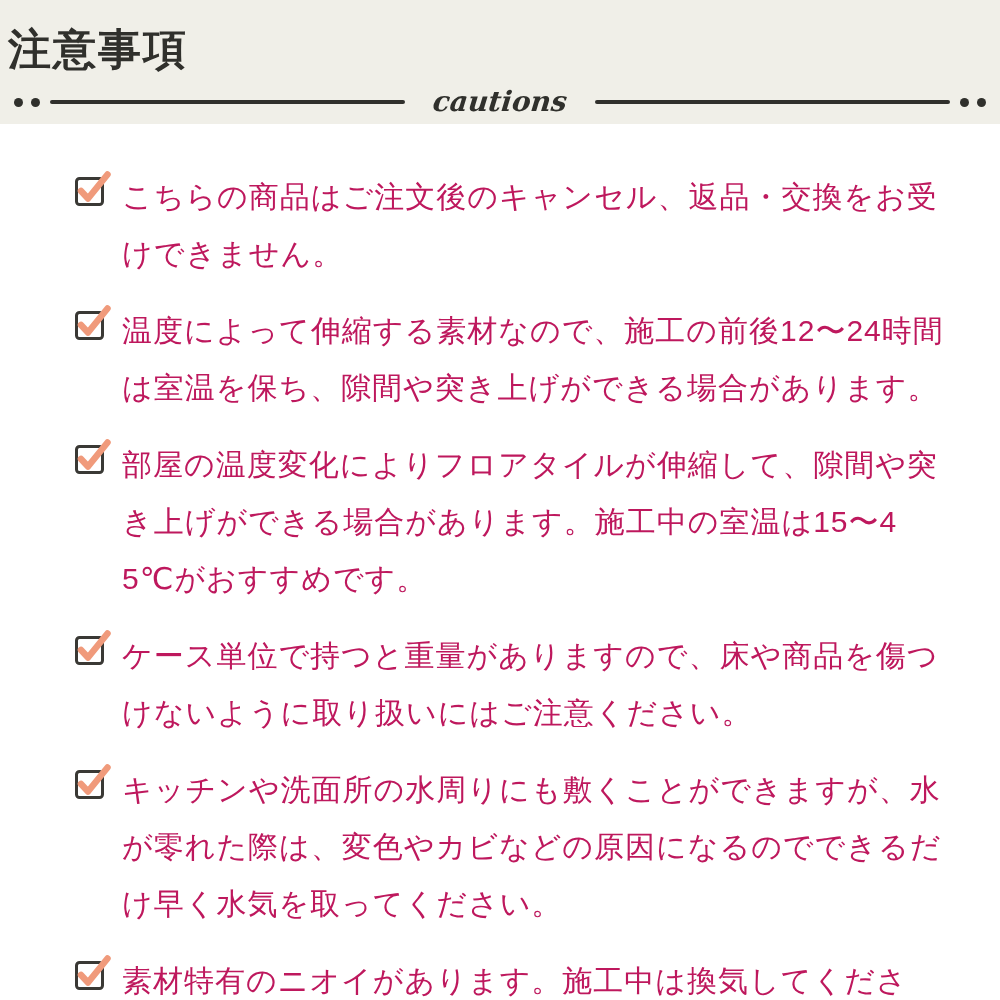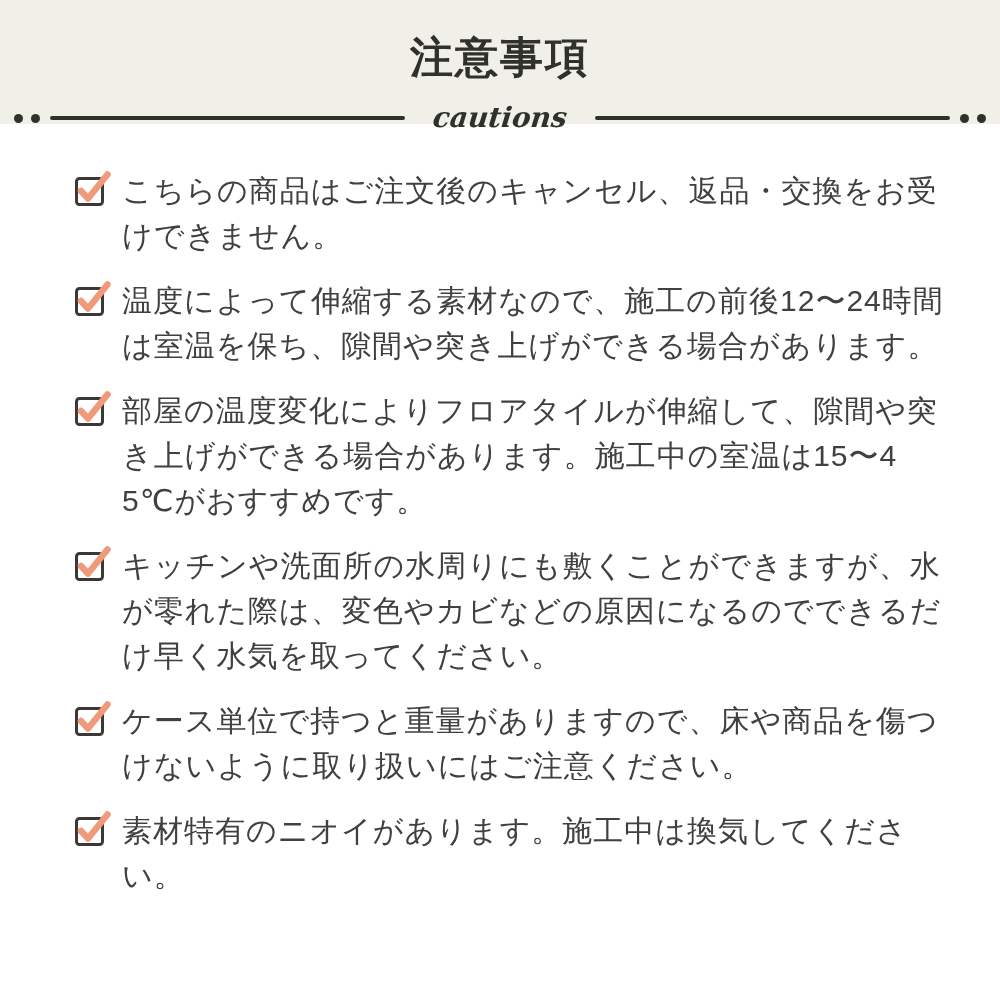--- a/index.html
+++ b/index.html
@@ -16,22 +16,21 @@
     font-family:"Liberation Sans","DejaVu Sans",sans-serif;
     color:var(--ink);
   }
   
   .header{
     background:var(--header-bg);
     height:124px;
     padding-top:13px;
   }
   .title{
-    margin:16px;
-    text-align:center;
+    margin:8px;
     font-size:43px;
     font-weight:bold;
     line-height:56px;
     letter-spacing:2px;
     color:var(--ink);
   }
   .divider{
     display:flex;
     align-items:center;
     padding:0 10px;
@@ -88,23 +87,23 @@
     fill:none;
     stroke:var(--accent,#f09a7b);
     stroke-width:6.5;
     stroke-linecap:round;
     stroke-linejoin:round;
   }
   .item-text{
     flex:1;
     margin:0;
     font-size:30px;
-    line-height:45px;
+    line-height:57px;
     letter-spacing:1px;
-    color:#404040;
+    color:#be185d;
     word-break:break-all;
   }
 </style>
 </head>
 <body>
 
 <div class="page">
 
   <header class="header">
     <h1 class="title">注意事項</h1>
@@ -151,31 +150,31 @@
     </div>
 
 
     <div class="item">
       <span class="checkbox">
         <svg viewBox="0 0 34 34" xmlns="http://www.w3.org/2000/svg">
           <rect x="1.5" y="6.5" width="26" height="26" rx="3"></rect>
           <path d="M6 19 L13 26.5 L32.5 2.5"></path>
         </svg>
       </span>
-      <p class="item-text">キッチンや洗面所の水周りにも敷くことができますが、水が零れた際は、変色やカビなどの原因になるのでできるだけ早く水気を取ってください。</p>
+      <p class="item-text">ケース単位で持つと重量がありますので、床や商品を傷つけないように取り扱いにはご注意ください。</p>
     </div>
 
     <div class="item">
       <span class="checkbox">
         <svg viewBox="0 0 34 34" xmlns="http://www.w3.org/2000/svg">
           <rect x="1.5" y="6.5" width="26" height="26" rx="3"></rect>
           <path d="M6 19 L13 26.5 L32.5 2.5"></path>
         </svg>
       </span>
-      <p class="item-text">ケース単位で持つと重量がありますので、床や商品を傷つけないように取り扱いにはご注意ください。</p>
+      <p class="item-text">キッチンや洗面所の水周りにも敷くことができますが、水が零れた際は、変色やカビなどの原因になるのでできるだけ早く水気を取ってください。</p>
     </div>
 
     <div class="item">
       <span class="checkbox">
         <svg viewBox="0 0 34 34" xmlns="http://www.w3.org/2000/svg">
           <rect x="1.5" y="6.5" width="26" height="26" rx="3"></rect>
           <path d="M6 19 L13 26.5 L32.5 2.5"></path>
         </svg>
       </span>
       <p class="item-text">素材特有のニオイがあります。施工中は換気してください。</p>

